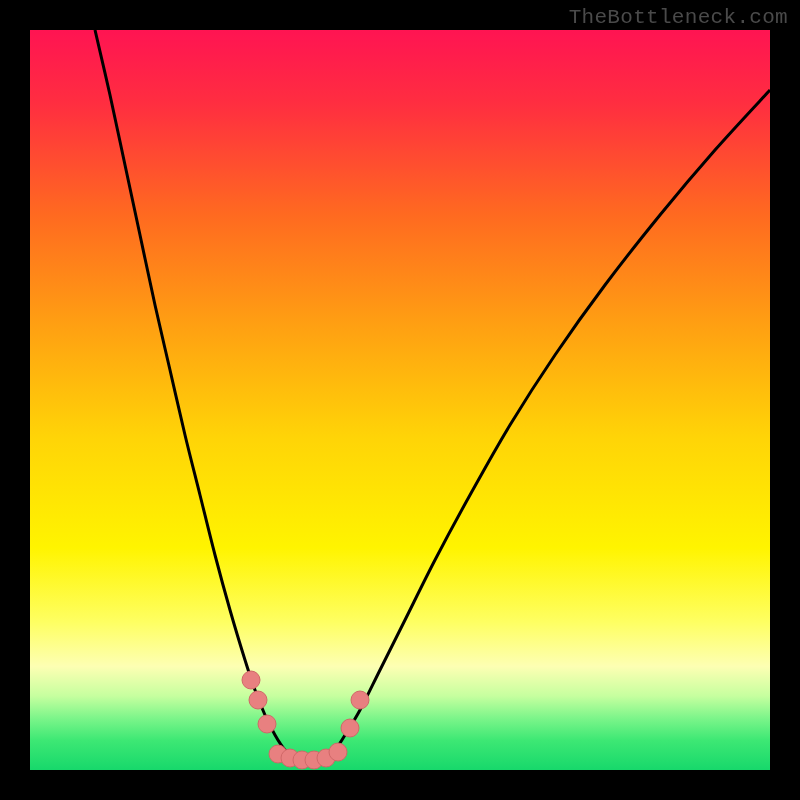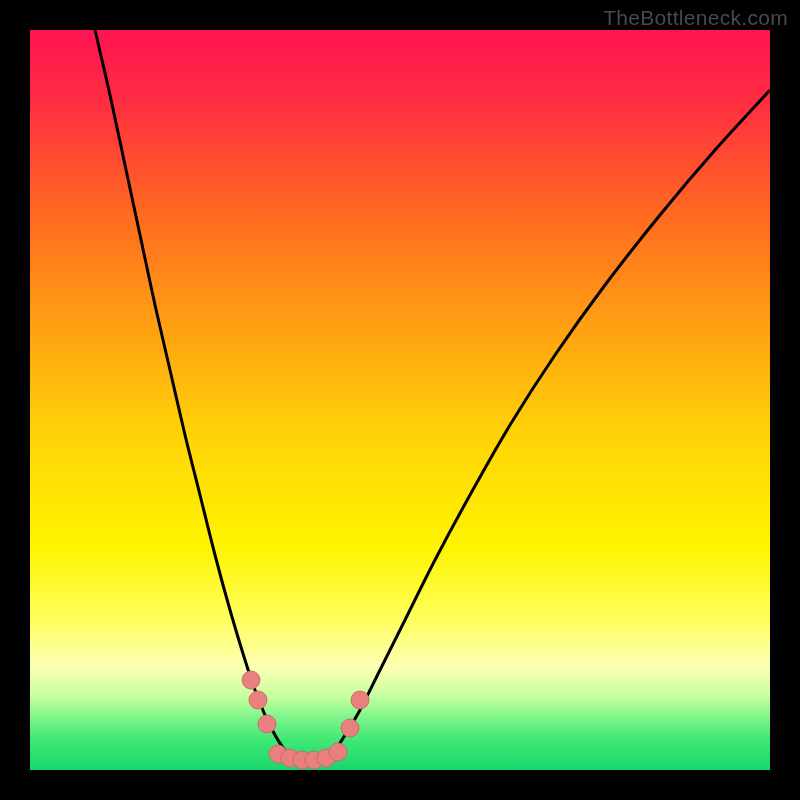--- a/index.html
+++ b/index.html
@@ -7,20 +7,21 @@
   .outer { width: 800px; height: 800px; background: #000; position: relative; }
   .watermark {
     position: absolute;
     top: 6px;
     right: 12px;
     color: #4a4a4a;
     font-size: 21px;
     font-weight: 500;
     letter-spacing: 0.3px;
     z-index: 10;
+    font-family: Liberation Mono, monospace;
   }
   .plot-area {
     position: absolute;
     left: 30px;
     top: 30px;
     width: 740px;
     height: 740px;
     overflow: hidden;
   }
   .gradient-bg {

